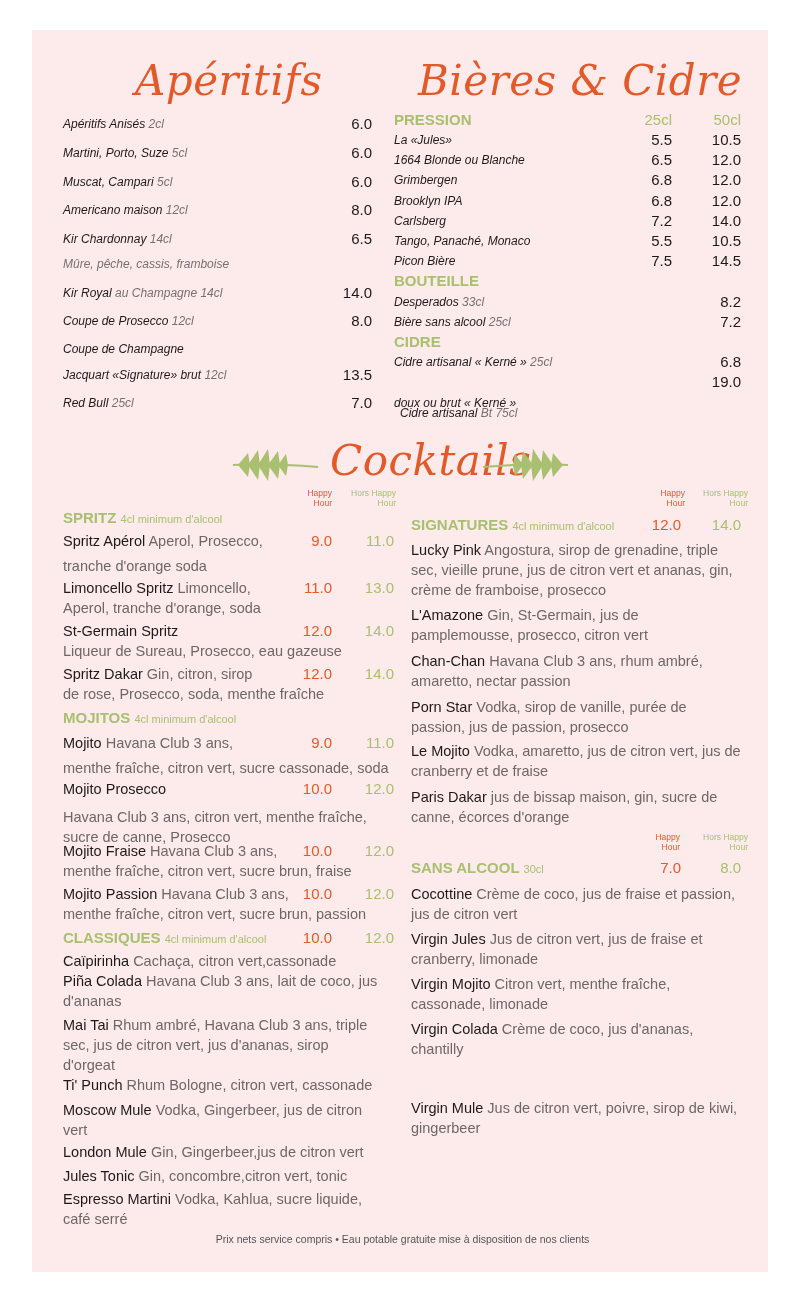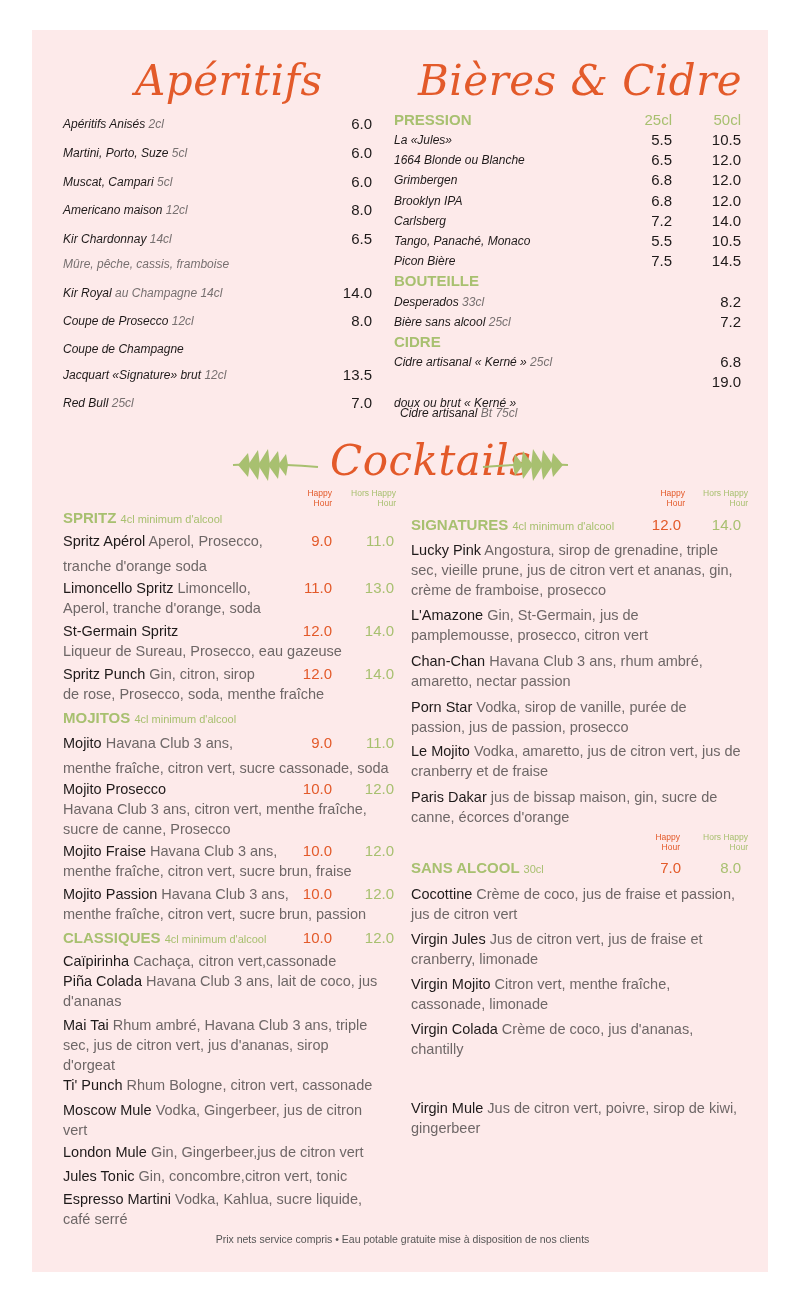--- a/index.html
+++ b/index.html
@@ -137,35 +137,35 @@
     </div>
     <div class="price orange" style="left:282px; width:50px; top:579px;">11.0</div>
     <div class="price green" style="left:344px; width:50px; top:579px;">13.0</div>
     <div class="item" style="left:63px; top:621px;">
       <div><b style="font-weight:normal;color:#1e1a1a">St-Germain Spritz</b> <span class="desc"></span></div>
       <div class="desc" style="margin-top:0px">Liqueur de Sureau, Prosecco, eau gazeuse</div>
     </div>
     <div class="price orange" style="left:282px; width:50px; top:622px;">12.0</div>
     <div class="price green" style="left:344px; width:50px; top:622px;">14.0</div>
     <div class="item" style="left:63px; top:664px;">
-      <div><b style="font-weight:normal;color:#1e1a1a">Spritz Punch</b> <span class="desc">Gin, citron, sirop</span></div>
+      <div><b style="font-weight:normal;color:#1e1a1a">Spritz Dakar</b> <span class="desc">Gin, citron, sirop</span></div>
       <div class="desc" style="margin-top:0px">de rose, Prosecco, soda, menthe fraîche</div>
     </div>
     <div class="price orange" style="left:282px; width:50px; top:665px;">12.0</div>
     <div class="price green" style="left:344px; width:50px; top:665px;">14.0</div>
     <div class="sec" style="left:63px; top:709px;">MOJITOS <small>4cl minimum d'alcool</small></div>
     <div class="item" style="left:63px; top:733px;">
       <div><b style="font-weight:normal;color:#1e1a1a">Mojito</b> <span class="desc">Havana Club 3 ans,</span></div>
       <div class="desc" style="margin-top:5px">menthe fraîche, citron vert, sucre cassonade, soda</div>
     </div>
     <div class="price orange" style="left:282px; width:50px; top:734px;">9.0</div>
     <div class="price green" style="left:344px; width:50px; top:734px;">11.0</div>
     <div class="item" style="left:63px; top:779px;">
       <div><b style="font-weight:normal;color:#1e1a1a">Mojito Prosecco</b> <span class="desc"></span></div>
-      <div class="desc" style="margin-top:0px">Havana Club 3 ans, citron vert, menthe fraîche,</div>
+      <div class="desc" style="margin-top:8px">Havana Club 3 ans, citron vert, menthe fraîche,</div>
       <div class="desc" style="margin-top:0px">sucre de canne, Prosecco</div>
     </div>
     <div class="price orange" style="left:282px; width:50px; top:780px;">10.0</div>
     <div class="price green" style="left:344px; width:50px; top:780px;">12.0</div>
     <div class="item" style="left:63px; top:841px;">
       <div><b style="font-weight:normal;color:#1e1a1a">Mojito Fraise</b> <span class="desc">Havana Club 3 ans,</span></div>
       <div class="desc" style="margin-top:0px">menthe fraîche, citron vert, sucre brun, fraise</div>
     </div>
     <div class="price orange" style="left:282px; width:50px; top:842px;">10.0</div>
     <div class="price green" style="left:344px; width:50px; top:842px;">12.0</div>

